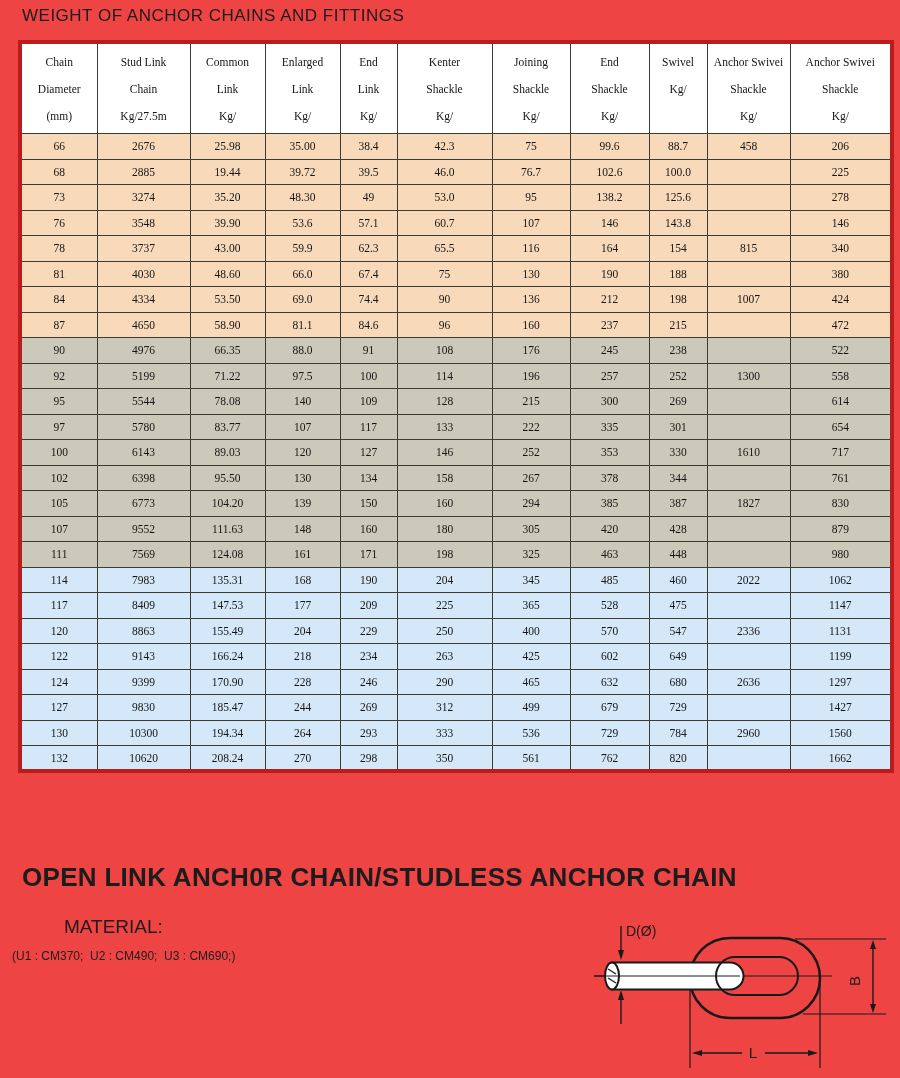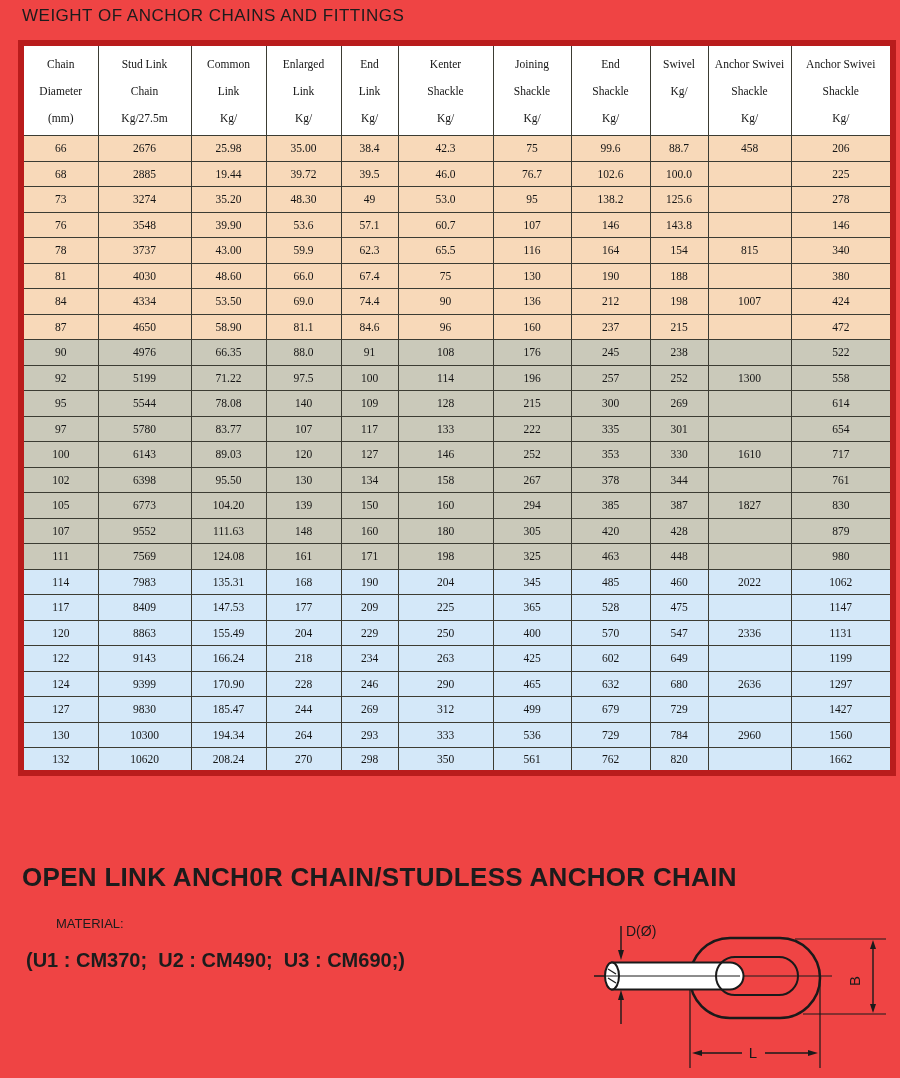--- a/index.html
+++ b/index.html
@@ -8,21 +8,21 @@
 
   .page-title {
     position:absolute; left:22px; top:6px;
     font-size:17px; letter-spacing:0.5px; color:#1c1c1c;
     font-family:"Liberation Sans", sans-serif;
   }
 
   table.chains {
     position:absolute; left:18px; top:40px;
     width:872px; border-collapse:collapse; table-layout:fixed;
-    border:6px solid #b91c1c;
+    border:4px solid #b91c1c;
     font-family:"Liberation Serif", serif;
     color:#151515;
   }
   table.chains th, table.chains td {
     border:1px solid #3c3c33;
     text-align:center; vertical-align:middle;
     font-weight:normal;
   }
   table.chains th {
     height:90px; background:#ffffff; font-size:11.5px; padding:4px 1px;
@@ -32,26 +32,26 @@
 
   tr.band-peach td { background:#f8d9b9; }
   tr.band-gray  td { background:#cac9ba; }
   tr.band-blue  td { background:#d4e8f9; }
 
   .bottom-heading {
     position:absolute; left:22px; top:862px;
     font-size:26px; color:#1c1c1c; letter-spacing:0.3px;font-weight:bold;
   }
   .material-label {
-    position:absolute; left:56px; top:916px;
-    font-size:13px; color:#1c1c1c;
+    position:absolute; left:64px; top:916px;
+    font-size:19px; color:#1c1c1c;
   }
   .material-value {
-    position:absolute; left:26px; top:949px;
-    font-size:20px; color:#1c1c1c; white-space:pre;font-weight:bold;
+    position:absolute; left:12px; top:949px;
+    font-size:12px; color:#1c1c1c; white-space:pre;
   }
   .link-diagram { position:absolute; left:590px; top:890px; }
   .link-diagram text { font-family:"Liberation Sans", sans-serif; fill:#1a1a1a; }
 </style>
 </head>
 <body>
 
 <div id="page">
 
   <div class="page-title">WEIGHT OF ANCHOR CHAINS AND FITTINGS</div>

